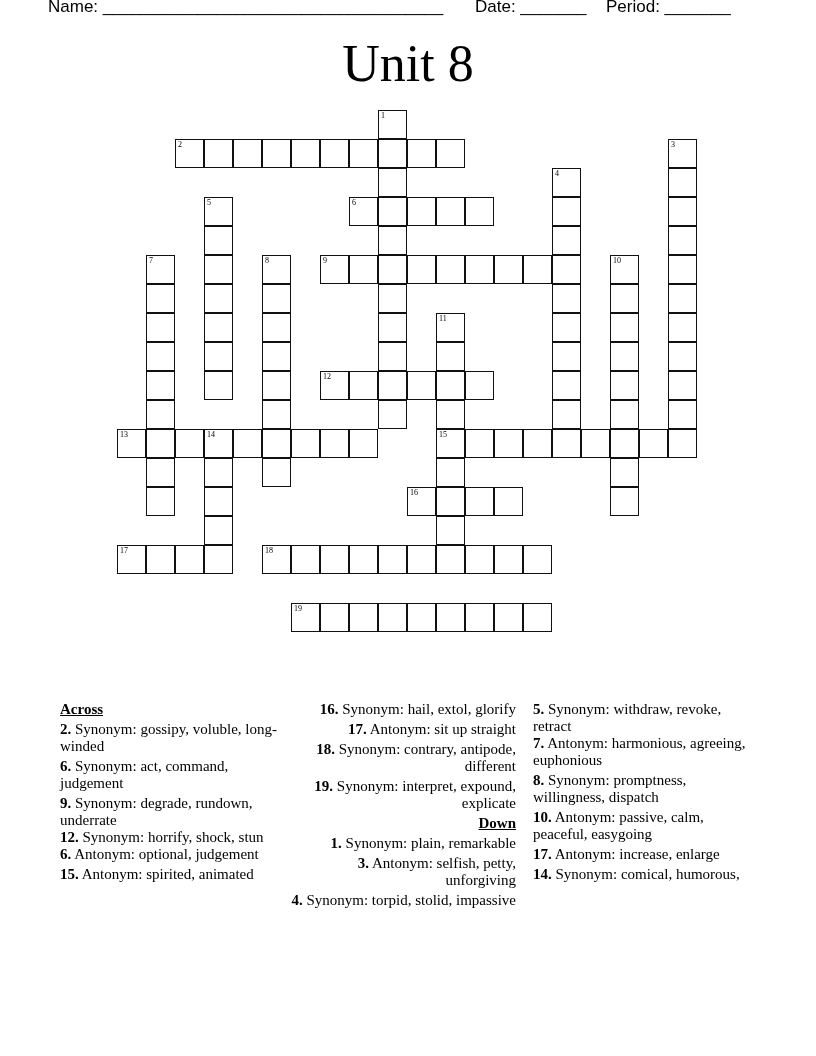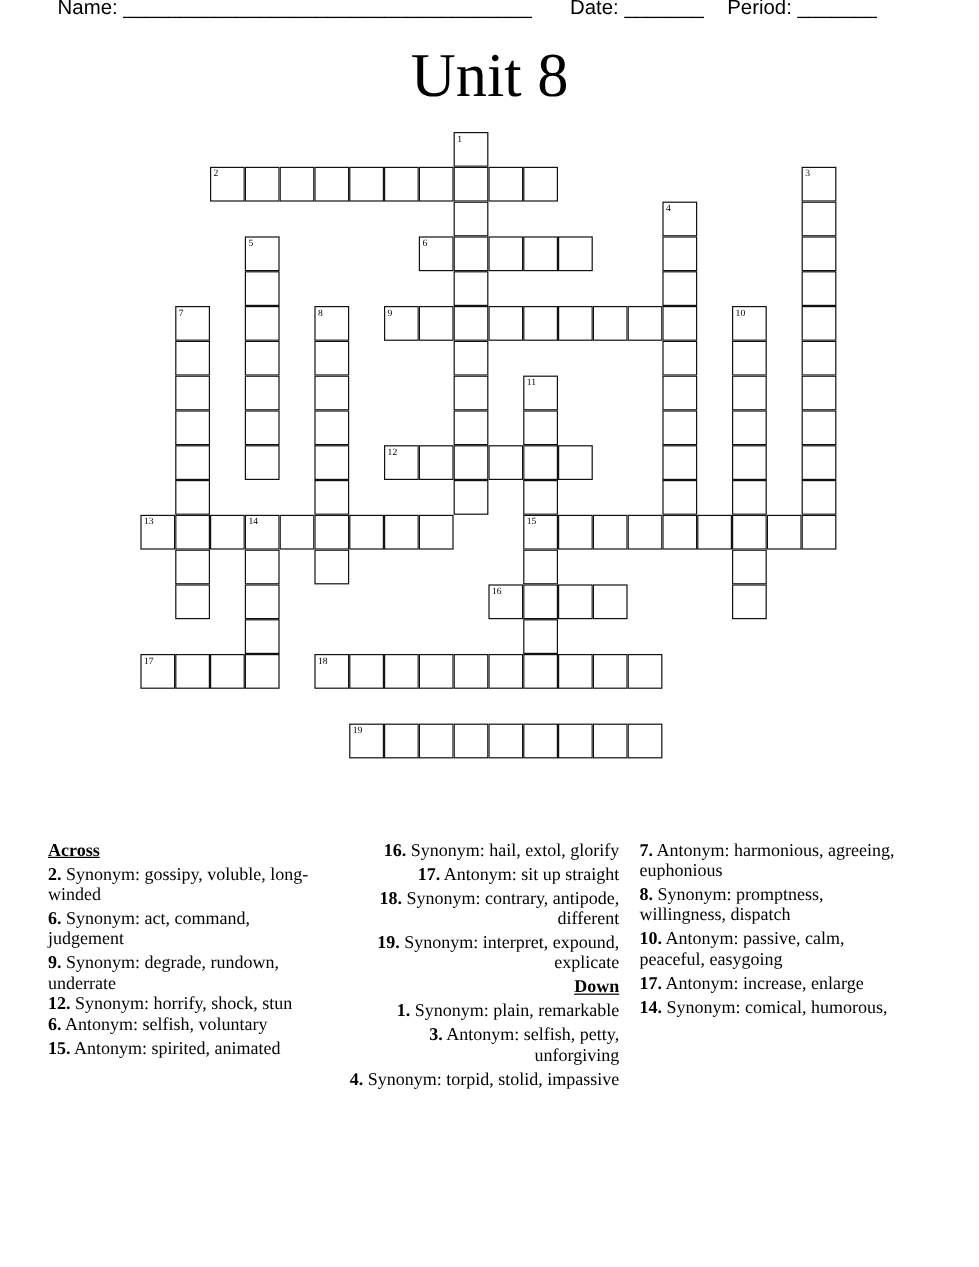--- a/index.html
+++ b/index.html
@@ -198,40 +198,41 @@
     <div class="cell" style="left: 203px; top: 493px;"></div>
     <div class="cell" style="left: 232px; top: 493px;"></div>
     <div class="cell" style="left: 261px; top: 493px;"></div>
     <div class="cell" style="left: 290px; top: 493px;"></div>
     <div class="cell" style="left: 319px; top: 493px;"></div>
     <div class="cell" style="left: 348px; top: 493px;"></div>
     <div class="cell" style="left: 377px; top: 493px;"></div>
     <div class="cell" style="left: 406px; top: 493px;"></div>
   </div>
 
-<div class="clues" style="left:40px; width:225px;">
+<div class="clues" style="left:60px; width:225px;">
   <div class="heading">Across</div>
   <div class="clue"><b>2.</b><span> Synonym: gossipy, voluble, long-winded</span></div>
   <div class="clue"><b>6.</b><span> Synonym: act, command, judgement</span></div>
   <div class="clue" style="margin-bottom:0"><b>9.</b><span> Synonym: degrade, rundown, underrate</span></div>
   <div class="clue" style="margin-bottom:0"><b>12.</b><span> Synonym: horrify, shock, stun</span></div>
-  <div class="clue"><b>6.</b><span> Antonym: selfish, voluntary</span></div>
+  <div class="clue"><b>6.</b><span> Antonym: optional, judgement</span></div>
   <div class="clue"><b>15.</b><span> Antonym: spirited, animated</span></div>
 </div>
 
 <div class="clues" style="left:291px; width:225px;text-align:right;">
   <div class="clue"><b>16.</b><span> Synonym: hail, extol, glorify</span></div>
   <div class="clue"><b>17.</b><span> Antonym: sit up straight</span></div>
   <div class="clue"><b>18.</b><span> Synonym: contrary, antipode, different</span></div>
   <div class="clue"><b>19.</b><span> Synonym: interpret, expound, explicate</span></div>
   <div class="heading">Down</div>
   <div class="clue"><b>1.</b><span> Synonym: plain, remarkable</span></div>
   <div class="clue"><b>3.</b><span> Antonym: selfish, petty, unforgiving</span></div>
   <div class="clue"><b>4.</b><span> Synonym: torpid, stolid, impassive</span></div>
 </div>
 
 <div class="clues" style="left:533px; width:225px;">
+  <div class="clue" style="margin-bottom:0"><b>5.</b><span> Synonym: withdraw, revoke, retract</span></div>
   <div class="clue"><b>7.</b><span> Antonym: harmonious, agreeing, euphonious</span></div>
   <div class="clue"><b>8.</b><span> Synonym: promptness, willingness, dispatch</span></div>
   <div class="clue"><b>10.</b><span> Antonym: passive, calm, peaceful, easygoing</span></div>
   <div class="clue"><b>17.</b><span> Antonym: increase, enlarge</span></div>
   <div class="clue"><b>14.</b><span> Synonym: comical, humorous,</span></div>
 </div>
 
 </body></html>

